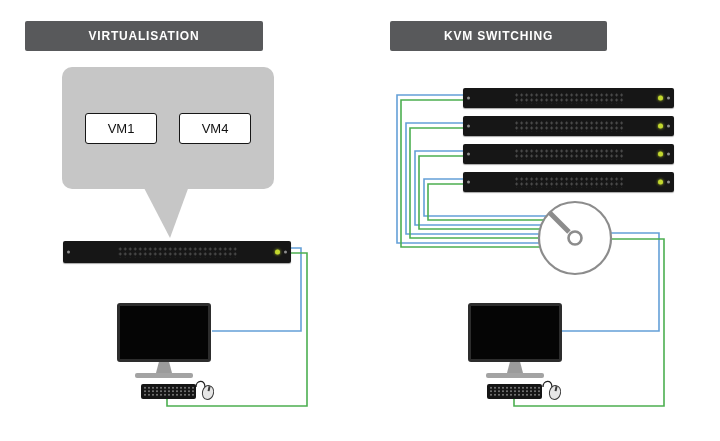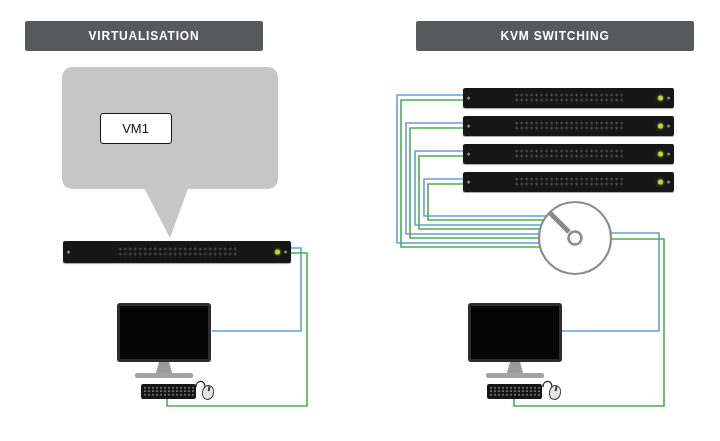--- a/index.html
+++ b/index.html
@@ -15,24 +15,24 @@
   .kvm-outer { fill:#fff; stroke:var(--switch-stroke); stroke-width:2.2; }
   .kvm-inner { fill:#fff; stroke:var(--switch-stroke); stroke-width:2.6; }
   .kvm-pointer { stroke:var(--switch-stroke); stroke-width:5; }
 
   .banner {
     position:absolute; height:30px; background:var(--banner-bg);
     color:var(--banner-text); display:flex; align-items:center; justify-content:center;
     font-size:12px; font-weight:bold; letter-spacing:0.8px; border-radius:2px;
   }
   .bubble {
-    position:absolute; left:62px; top:67px; width:191px; height:122px;
+    position:absolute; left:62px; top:67px; width:212px; height:122px;
     background:var(--bubble-bg); border-radius:10px;
     display:grid; grid-template-columns:72px 72px; grid-auto-rows:31px;
-    gap:13px 22px; justify-content:center; align-content:center;padding-left:25px;
+    gap:13px 22px; justify-content:center; align-content:center;
   }
   .vm {
     background:#fff; border:1.5px solid #161616; border-radius:3px;
     display:flex; align-items:center; justify-content:center;
     font-size:13px; color:#111;
   }
   .server {
     position:absolute; height:22px; background:var(--device-black);
     border-radius:2px; box-shadow:0 1px 1px rgba(0,0,0,0.35);
   }
@@ -109,24 +109,25 @@
     <path class="cord" d="M552 387 C552 379 543 380 543 387"></path>
 
     <g>
       <circle class="kvm-outer" cx="575" cy="238" r="36"></circle>
       <line class="kvm-pointer" x1="569" y1="232" x2="550" y2="213"></line>
       <circle class="kvm-inner" cx="575" cy="238" r="6.5"></circle>
     </g>
   </svg>
 
   <div class="banner" style="left:25px; top:21px; width:238px">VIRTUALISATION</div>
-  <div class="banner" style="left:416px; top:21px; width:278px">KVM SWITCHING</div>
+  <div class="banner" style="left:390px; top:21px; width:217px">KVM SWITCHING</div>
 
   <div class="bubble">
     <div class="vm">VM1</div>
+    <div class="vm">VM4</div>
   </div>
 
   <div class="server" style="left:63px; top:241px; width:228px">
     <div class="vents"></div>
     <div class="led"></div>
   </div>
 
   <div class="server" style="left:463px; top:88px;  width:211px; height:20px">
     <div class="vents"></div>
     <div class="led"></div>

